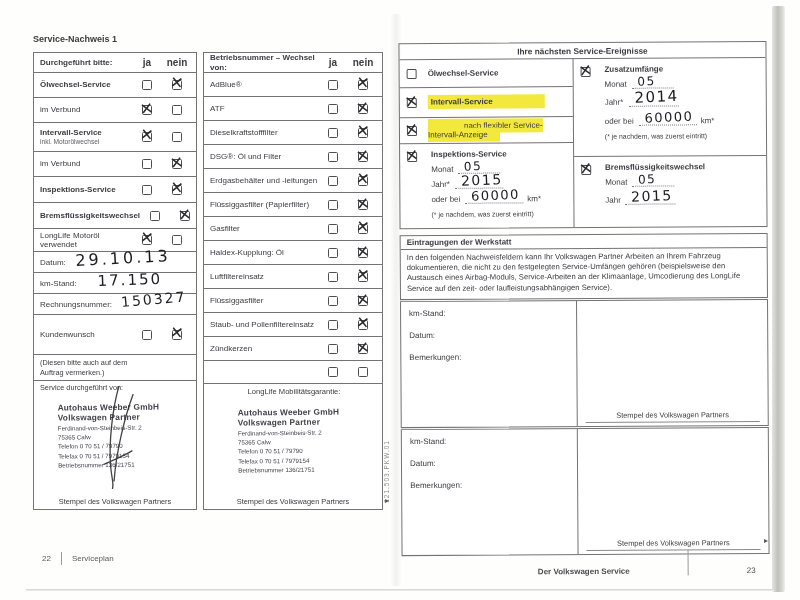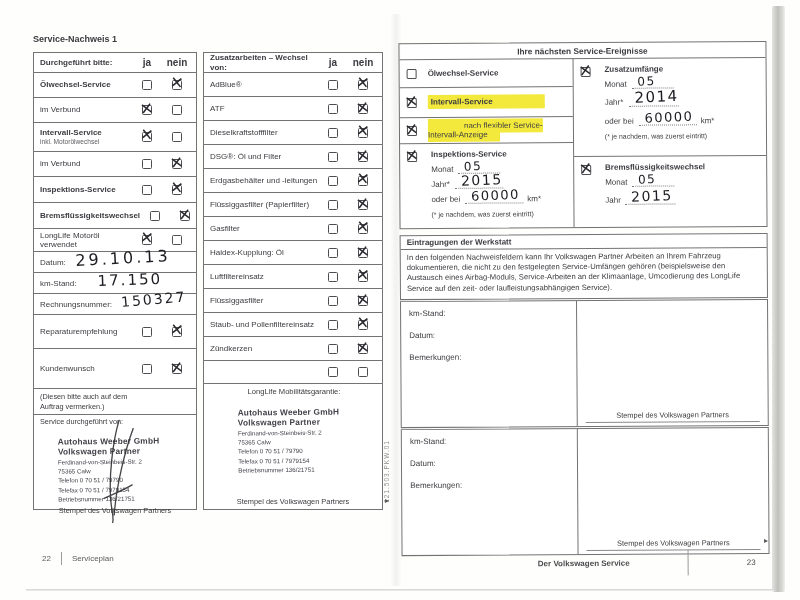--- a/index.html
+++ b/index.html
@@ -69,21 +69,21 @@
   .wsbox{ position:absolute; left:2px; top:234px; width:368px; border:1px solid var(--border); background:#fff; }
   .wshead{ font-size:8px; font-weight:bold; padding:2px 6px; border-bottom:1px solid var(--border); }
   .wstext{ font-size:7.7px; line-height:1.33; padding:3px 6px 5px 6px; }
   .entry{ position:absolute; left:2px; width:368px; height:127px; border:1px solid var(--border);
           background:#fff; display:flex; }
   .lcell{ width:48%; border-right:1px solid var(--border); padding:7px 8px; font-size:8px; }
   .lcell div{ margin-bottom:13px; }
   .rcell{ flex:1; position:relative; }
   .cap2{ position:absolute; left:8px; right:8px; bottom:3px; text-align:center; font-size:7.4px;
          border-bottom:1px solid #8a8a8a; padding-bottom:2px; }
-  .pfoot-r{ position:absolute; right:18px; top:550px; display:flex; align-items:center; font-size:8px; color:#4c4c50;gap:48px; }
+  .pfoot-r{ position:absolute; right:18px; top:550px; display:flex; align-items:flex-end; font-size:8px; color:#4c4c50;gap:48px; }
 
   
   .spine{ position:absolute; left:390px; top:14px; width:12px; height:572px;
           background:linear-gradient(to right,rgba(0,0,0,0),rgba(0,0,0,0.05),rgba(0,0,0,0)); }
   .edge-right{ position:absolute; left:772px; top:6px; width:13px; height:586px; border-radius:2px;
           background:linear-gradient(to right,#e4e4e1,#bfbfbc 45%,#d9d9d6 80%,#f0f0ed); }
   .edge-bottom{ position:absolute; left:26px; top:589px; width:748px; height:2px;
           background:linear-gradient(to bottom,#d3d3d0,#efefec); }
   .spine-code{ position:absolute; left:383px; top:440px; writing-mode:vertical-rl;
           transform:rotate(180deg); font-size:6.5px; color:#8e8e8e; letter-spacing:1px; }
@@ -179,29 +179,20 @@
         </div>
         <div class="r" style="height:21px">
           <span style="font-size:8px">km-Stand:</span>
           <span class="hand fieldv" style="font-size:15px;letter-spacing:2px;margin-left:22px;transform:rotate(-2deg) translateY(-2px)">17.150</span>
         </div>
         <div class="r" style="height:21px">
           <span style="font-size:8px">Rechnungsnummer:</span>
           <span class="hand fieldv" style="font-size:14px;letter-spacing:2px;transform:rotate(-5deg) translateY(-2px)">150327</span>
         </div>
 
-        <div class="r" style="height:34px">
-          <span class="lbl">Reparaturempfehlung</span>
-          <span class="cbc">
-              <span class="cb" data-checked=""></span>
-            </span>
-          <span class="cbc">
-              <span class="cb" data-checked="x"></span>
-            </span>
-        </div>
         <div class="r" style="height:40px">
           <span class="lbl">Kundenwunsch</span>
           <span class="cbc">
               <span class="cb" data-checked=""></span>
             </span>
           <span class="cbc">
               <span class="cb" data-checked="x"></span>
             </span>
         </div>
 
@@ -225,21 +216,21 @@
           <div class="s2">Betriebsnummer 136/21751</div>
           <svg class="sig" viewBox="0 0 70 130">
             <path d="M38 4 C30 30 25 72 27 100 C28 114 31 122 29 127 M31 118 C34 82 45 40 55 14 M19 98 C30 93 45 87 53 82" fill="none" stroke="#2a2a2e" stroke-width="1.6" stroke-linecap="round" opacity="0.88"></path>
           </svg>
         </div>
         <div class="cap">Stempel des Volkswagen Partners</div>
       </div>
 
       <div class="box col2">
         <div class="r thead" style="height:20px">
-          <span class="lbl b">Zusatzarbeiten – Wechsel von:</span>
+          <span class="lbl b">Betriebsnummer – Wechsel von:</span>
           <span class="cbc b">ja</span>
           <span class="cbc b">nein</span>
         </div>
 
         <div class="r" style="height:24px">
           <span class="lbl">AdBlue®</span>
           <span class="cbc">
               <span class="cb" data-checked=""></span>
             </span>
           <span class="cbc">

